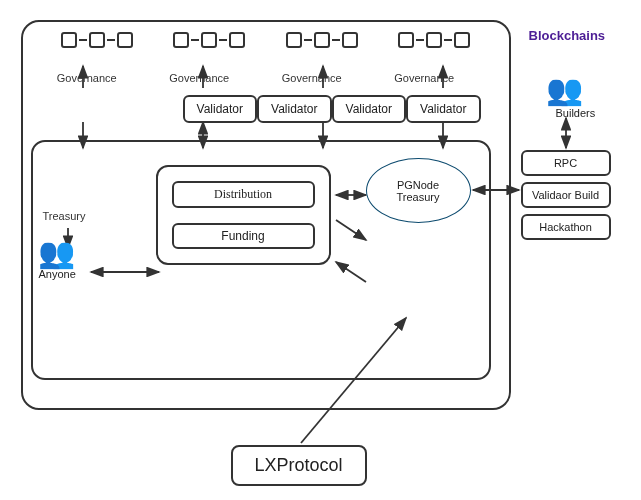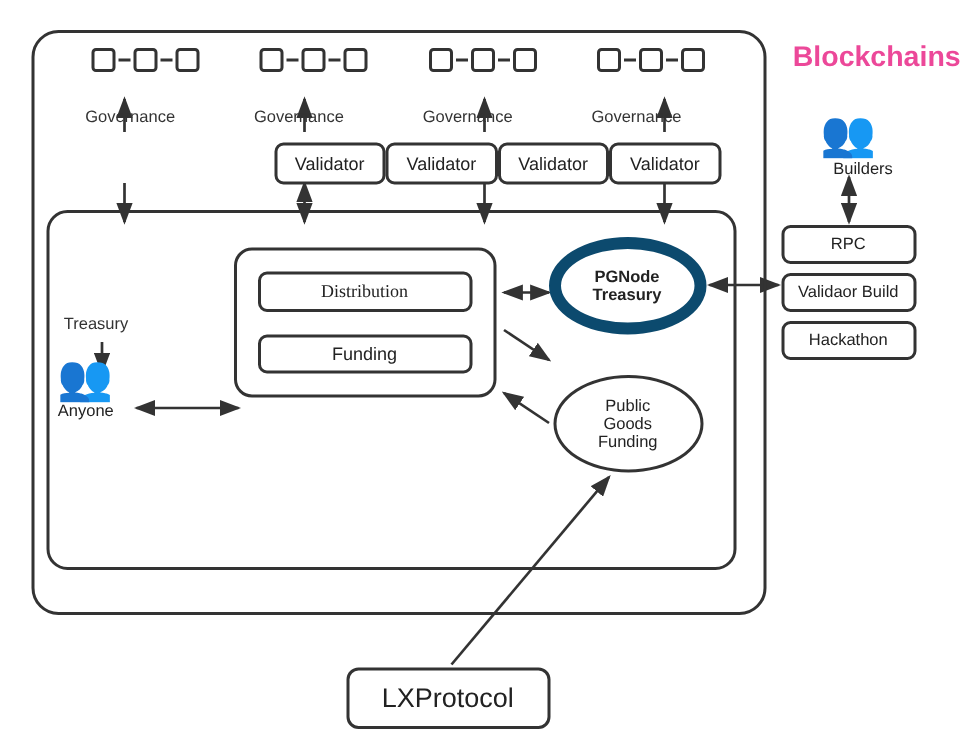--- a/index.html
+++ b/index.html
@@ -26,23 +26,23 @@
       width: 490px;
       height: 390px;
       border: 2px solid #333;
       border-radius: 18px;
     }
     
     .blockchains-label {
       position: absolute;
       top: 18px;
       left: 518px;
-      font-size: 19px;
+      font-size: 13px;
       font-weight: bold;
-      color: #ec4899;
+      color: #4c1d95;
     }
     
     .chain-row {
       position: absolute;
       top: 22px;
       left: 30px;
       width: 450px;
       display: flex;
       justify-content: space-around;
       align-items: center;
@@ -127,31 +127,30 @@
       padding: 4px 12px;
       text-align: center;
     }
     
     .pgnode-box {
       position: absolute;
       top: 148px;
       left: 355px;
       width: 105px;
       height: 65px;
-      border: 8px solid #0c4a6e;
+      border: 1px solid #0c4a6e;
       border-radius: 50%;
       background: #fff;
       display: flex;
       flex-direction: column;
       align-items: center;
       justify-content: center;
       font-size: 11px;
       color: #222;
       text-align: left;
-      font-weight: bold;
     }
     
     .pgf-box {
       position: absolute;
       top: 240px;
       left: 358px;
       width: 100px;
       height: 65px;
       border: 2px solid #333;
       border-radius: 50%;
@@ -364,25 +363,20 @@
   <div class="distrib-box">
     <div class="distrib-inner-box" style="top: 14px; left: 14px; right: 14px; font-family: Liberation Serif, serif;">Distribution</div>
     <div class="distrib-inner-box" style="top: 56px; left: 14px; right: 14px;">Funding</div>
   </div>
 
   <div class="pgnode-box">
     <span>PGNode</span>
     <span>Treasury</span>
   </div>
 
-  <div class="pgf-box">
-    <span>Public</span>
-    <span>Goods</span>
-    <span>Funding</span>
-  </div>
 
   <div class="delegate-label">Treasury</div>
 
   <div class="anyone-group">
     <span class="anyone-icon">👥</span>
     <span class="anyone-label">Anyone</span>
   </div>
 
   <div class="builders-group">
     <span class="builders-icon">👥</span>

